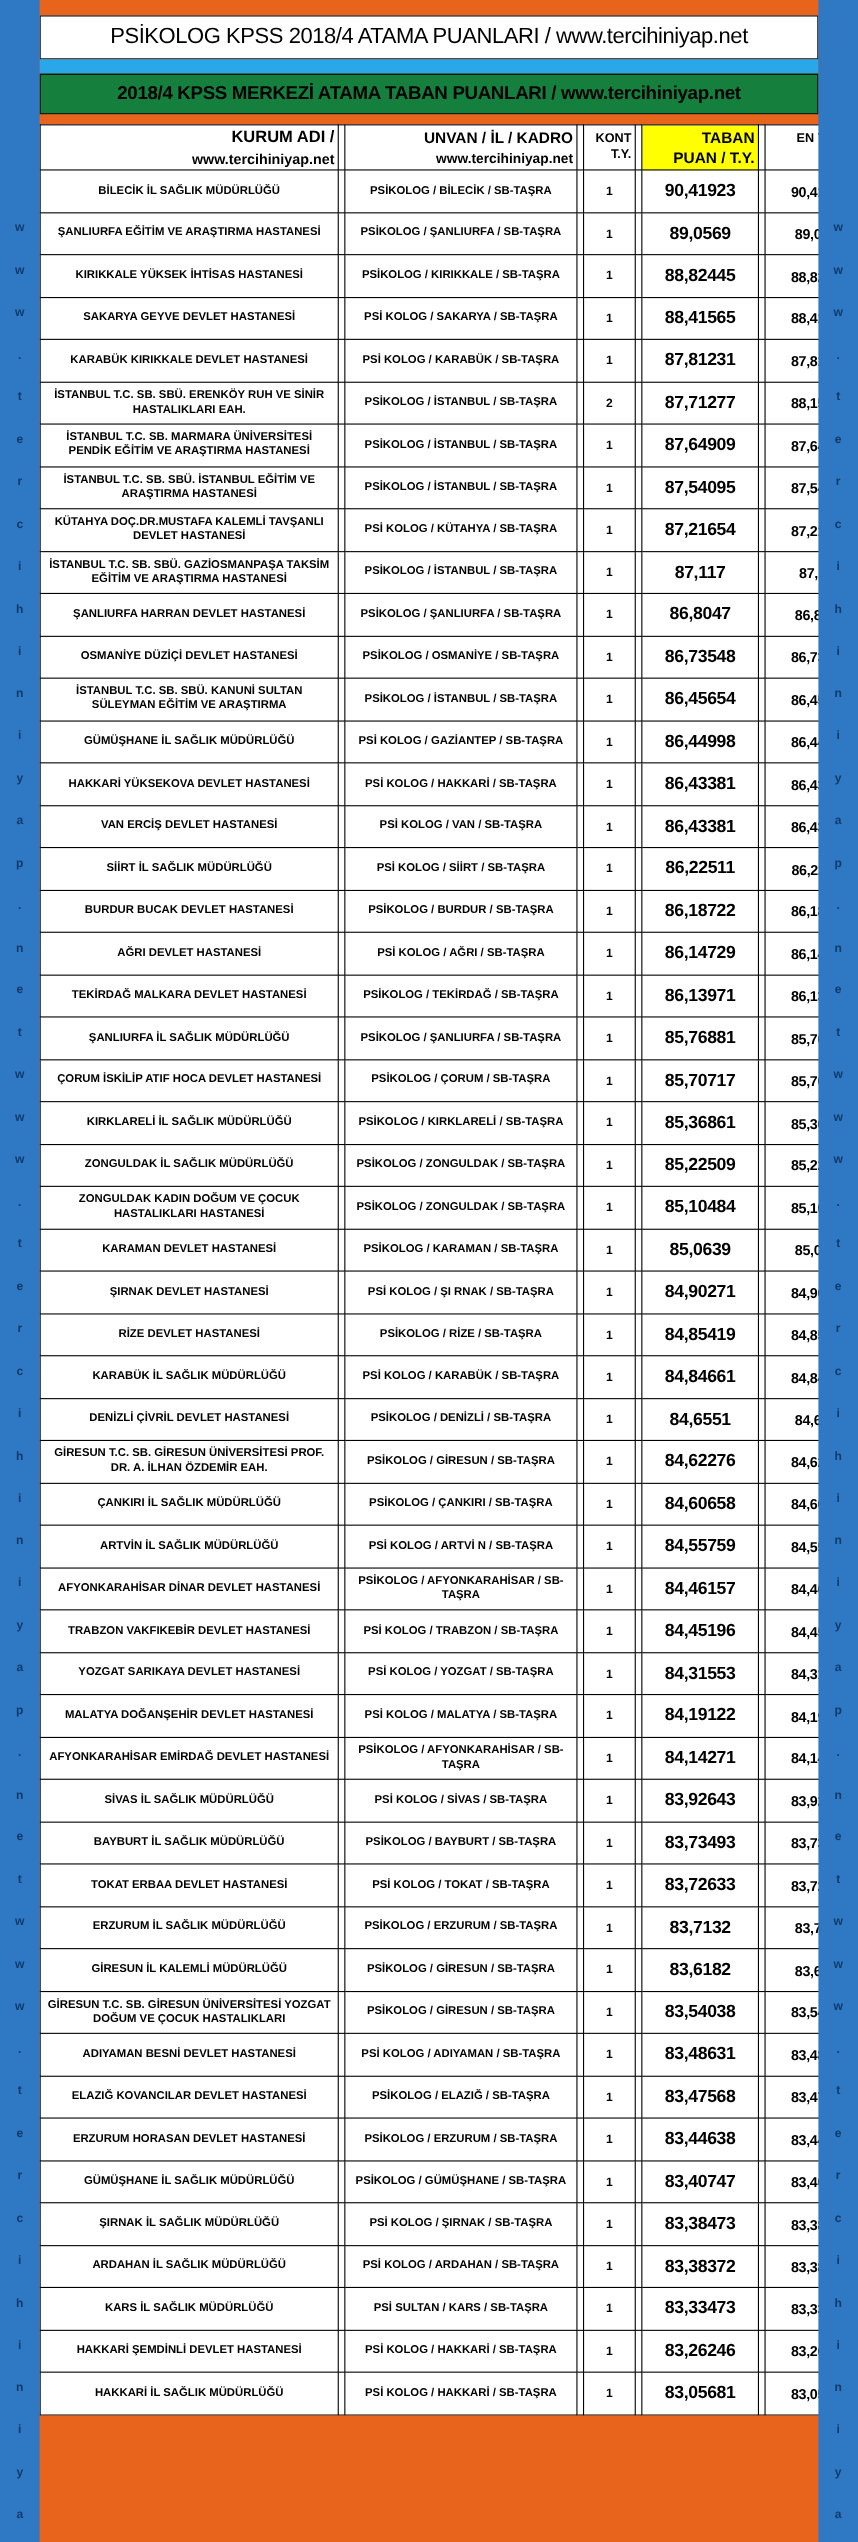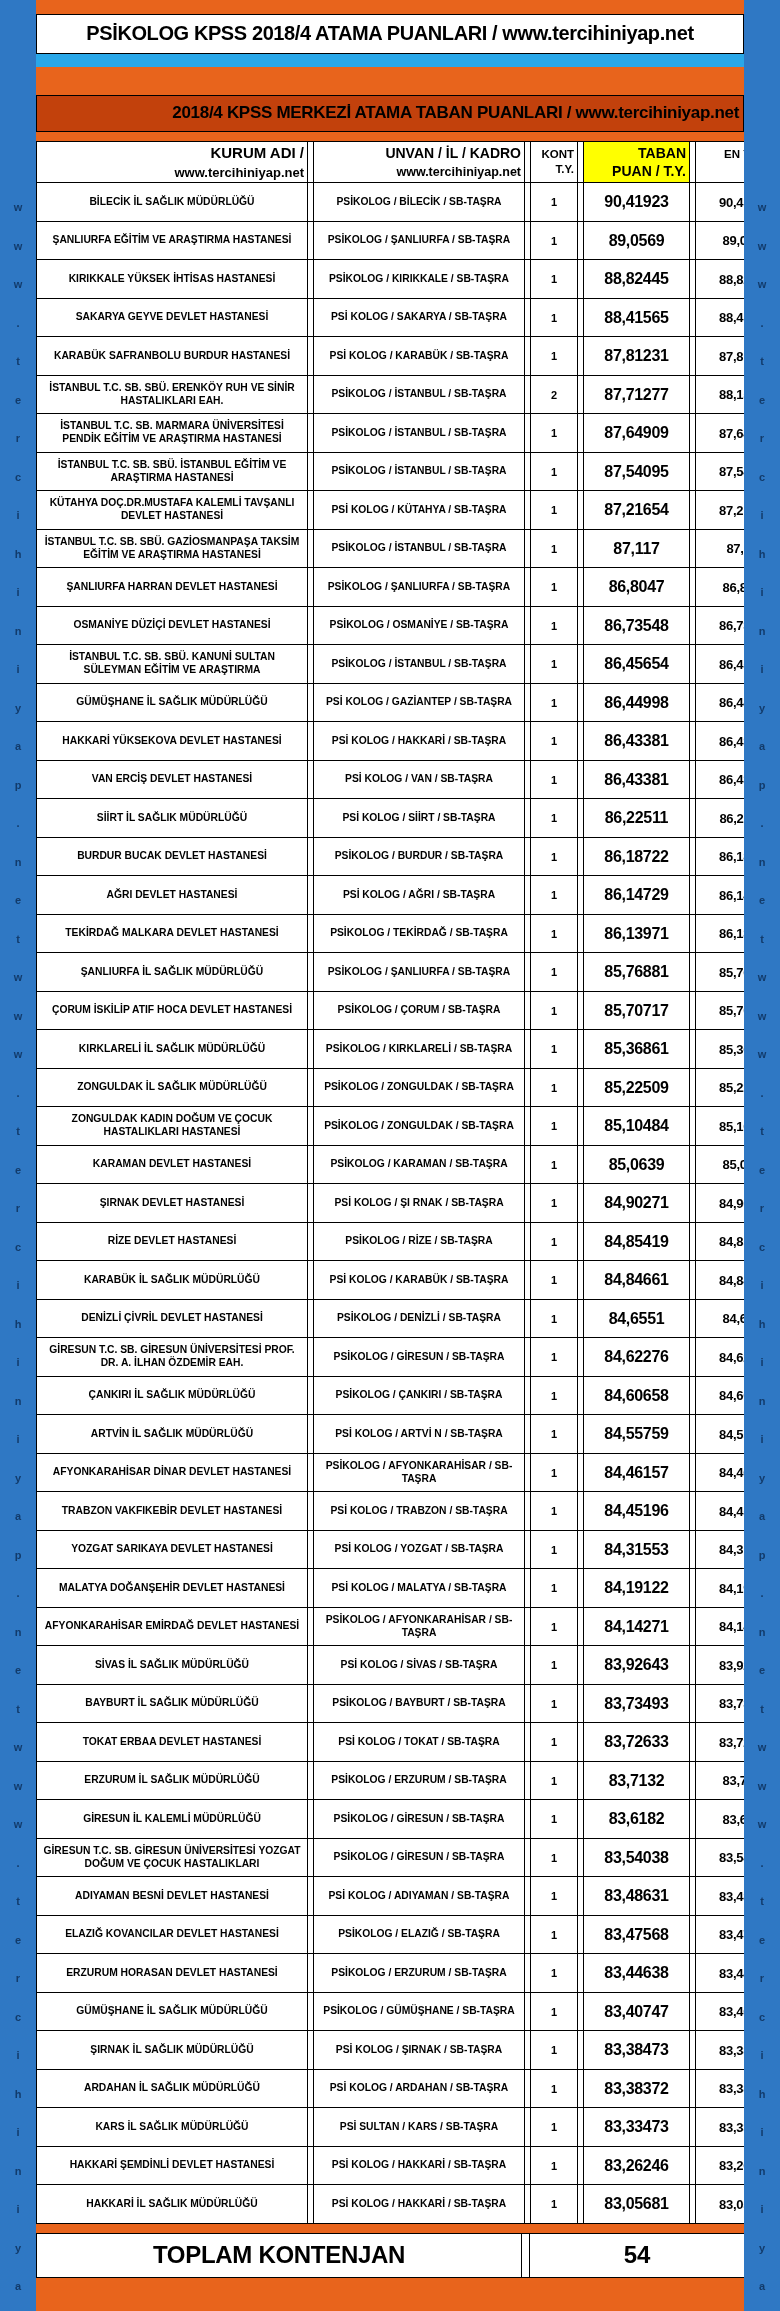--- a/index.html
+++ b/index.html
@@ -66,31 +66,30 @@
   .band.blue { background: #29a7e8; height: 13px; }
 
   .titlebar {
     background: #ffffff;
     border: 1.5px solid #000;
     text-align: center;
     padding: 7px 4px 8px 4px;
   }
   .titlebar .t1 {
     font-size: 20px;
-    font-weight: bold;
+    font-weight: normal;
     letter-spacing: -0.4px;
     color: #000;
     white-space: nowrap;
   }
   .titlebar2 {
-    background: #c2410c;
+    background: #15803d;
     border: 1.5px solid #000;
-    text-align: right;
+    text-align: center;
     padding: 7px 4px 8px 4px;
-    margin-top: 28px;
   }
   .titlebar2 .t2 {
     font-size: 17px;
     font-weight: bold;
     letter-spacing: -0.3px;
     color: #000;
     white-space: nowrap;
   }
 
   
@@ -423,21 +422,21 @@
             <td class="sep"></td>
             <td class="unvan">PSİ KOLOG / SAKARYA / SB-TAŞRA</td>
             <td class="sep"></td>
             <td class="kont">1</td>
             <td class="sep"></td>
             <td class="taban">88,41565</td>
             <td class="sep"></td>
             <td class="enyuk">88,41565</td>
           </tr>
           <tr>
-            <td class="kurum">KARABÜK SAFRANBOLU BURDUR HASTANESİ</td>
+            <td class="kurum">KARABÜK KIRIKKALE DEVLET HASTANESİ</td>
             <td class="sep"></td>
             <td class="unvan">PSİ KOLOG / KARABÜK / SB-TAŞRA</td>
             <td class="sep"></td>
             <td class="kont">1</td>
             <td class="sep"></td>
             <td class="taban">87,81231</td>
             <td class="sep"></td>
             <td class="enyuk">87,81231</td>
           </tr>
           <tr>
@@ -966,31 +965,15 @@
             <td class="sep"></td>
             <td class="taban">83,05681</td>
             <td class="sep"></td>
             <td class="enyuk">83,05681</td>
           </tr>
         </tbody>
     </table>
 
     <div class="band"></div>
 
-    <div class="totalwrap">
-      <table class="total">
-        <colgroup>
-            <col style="width:485px">
-            <col style="width:8px">
-            <col style="width:215px">
-          </colgroup>
-        <tbody>
-            <tr>
-          <td class="total-label">TOPLAM KONTENJAN</td>
-          <td class="total-sep"></td>
-          <td class="total-value">54</td>
-        </tr>
-      </tbody>
-        </table>
-    </div>
 
   </div>
 </div>
 
 </body></html>

